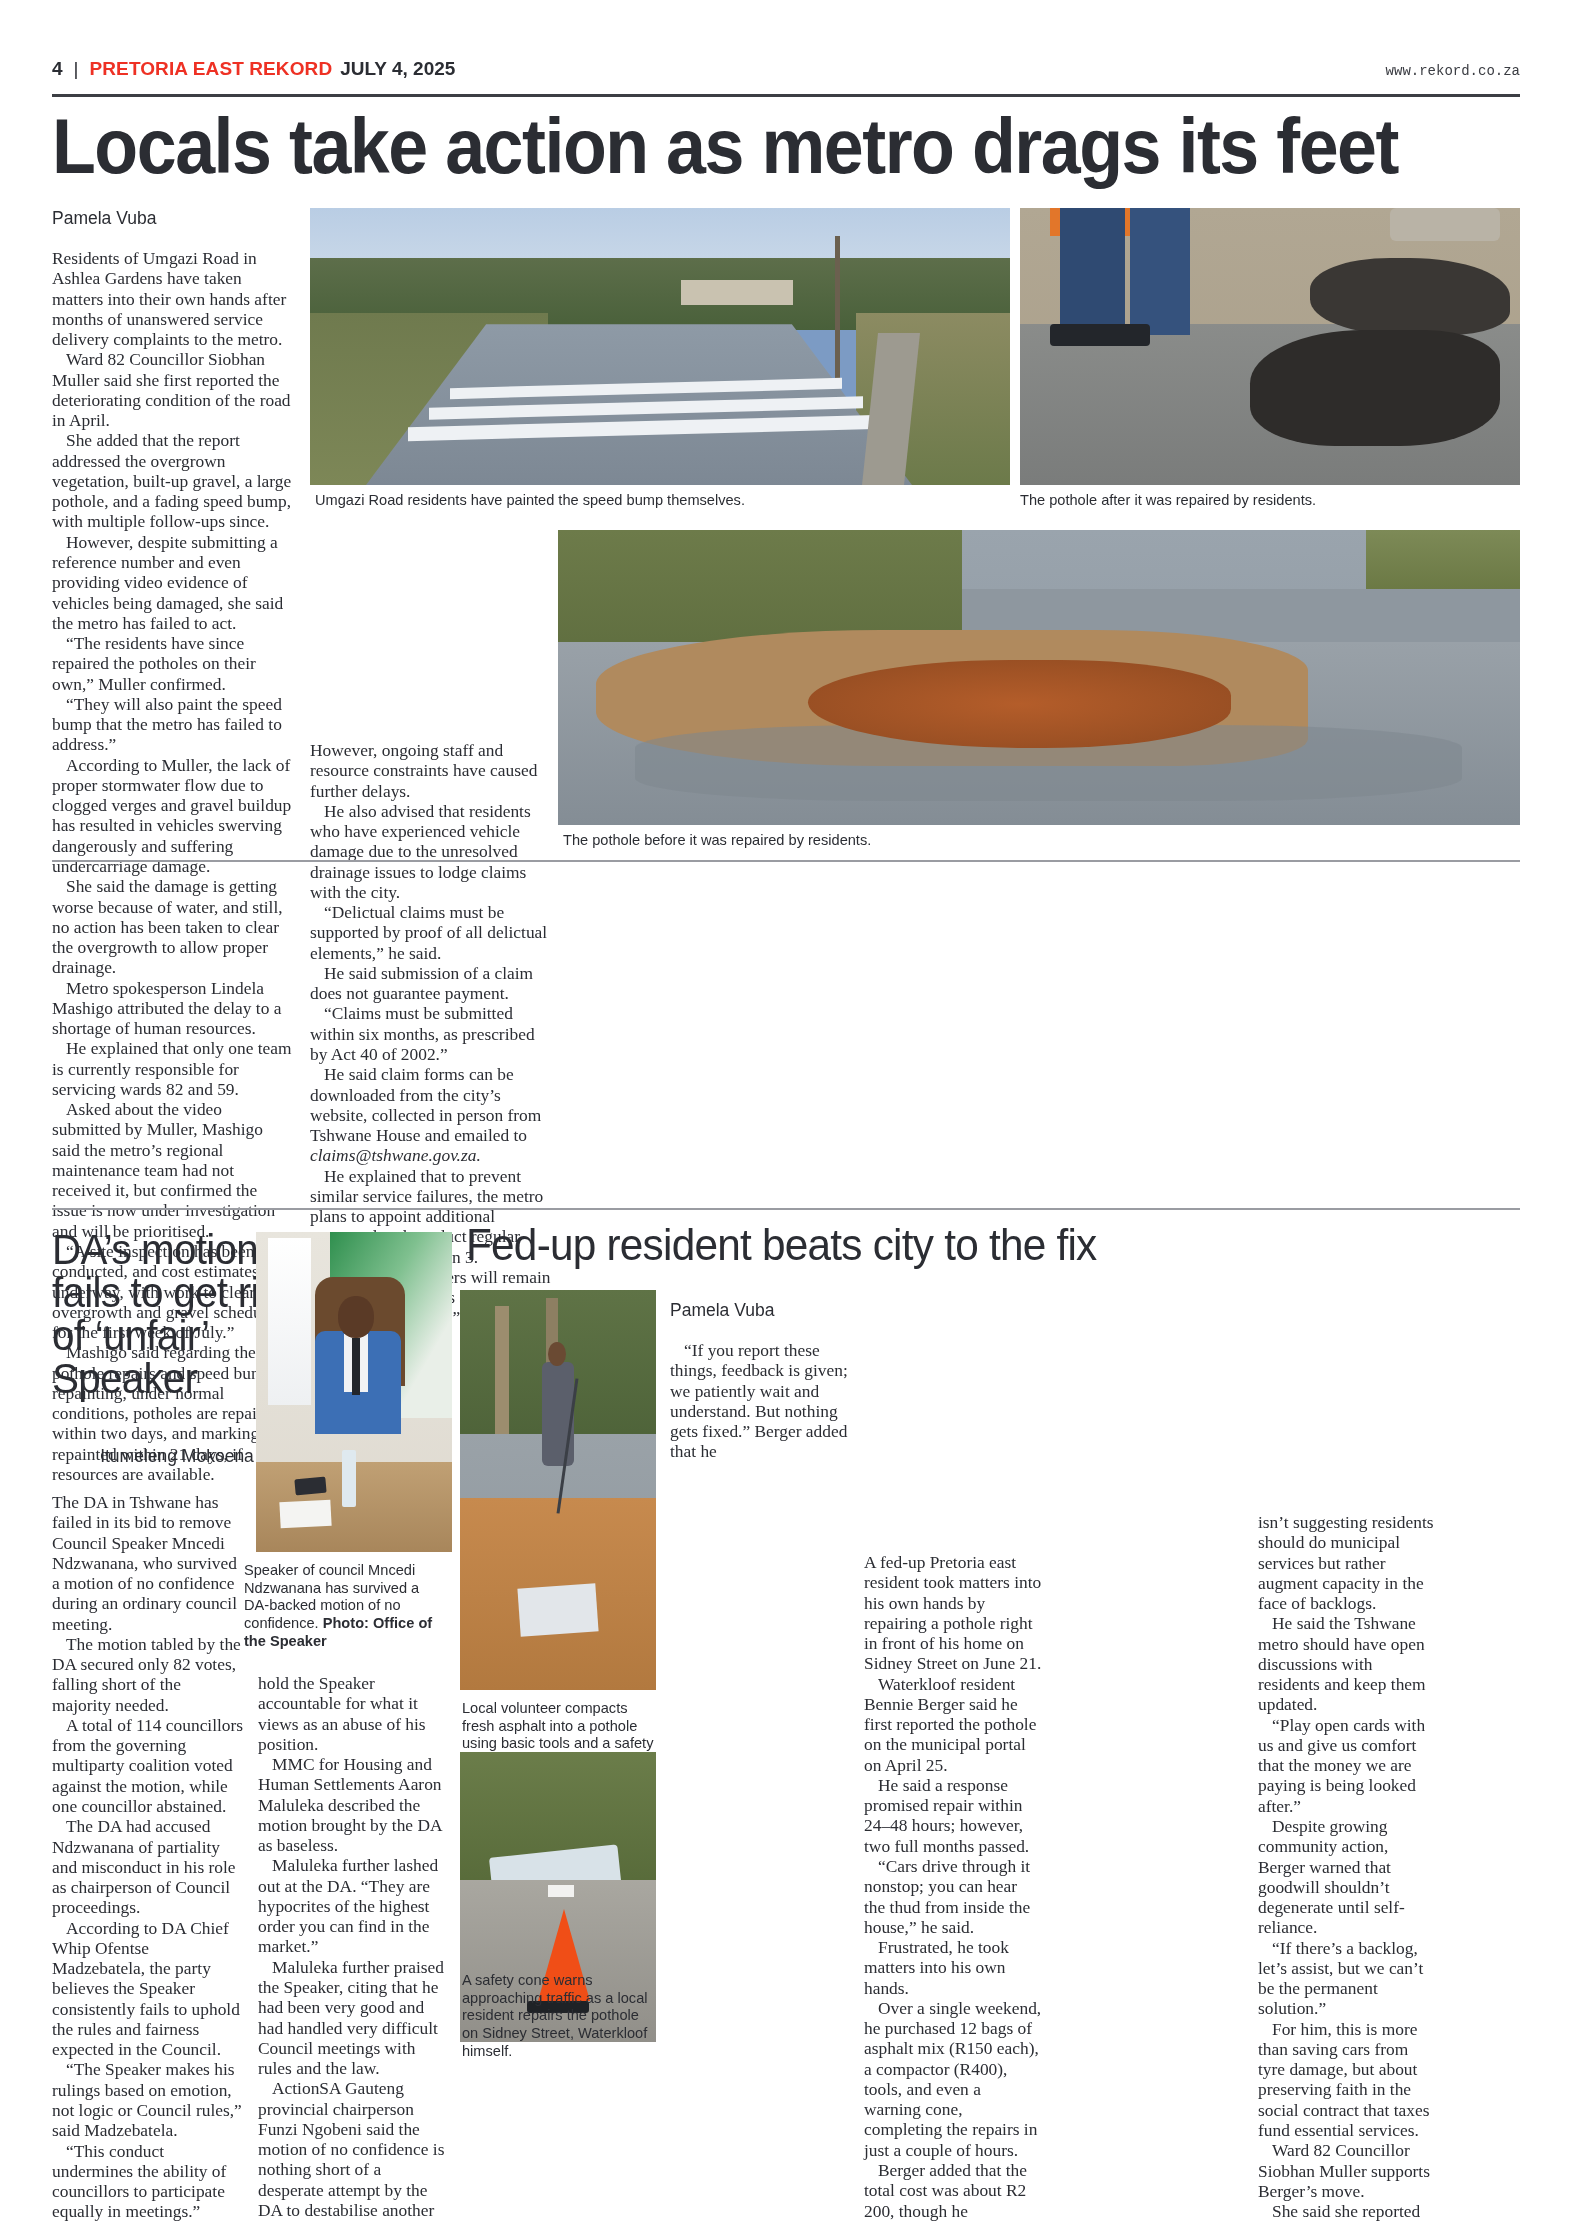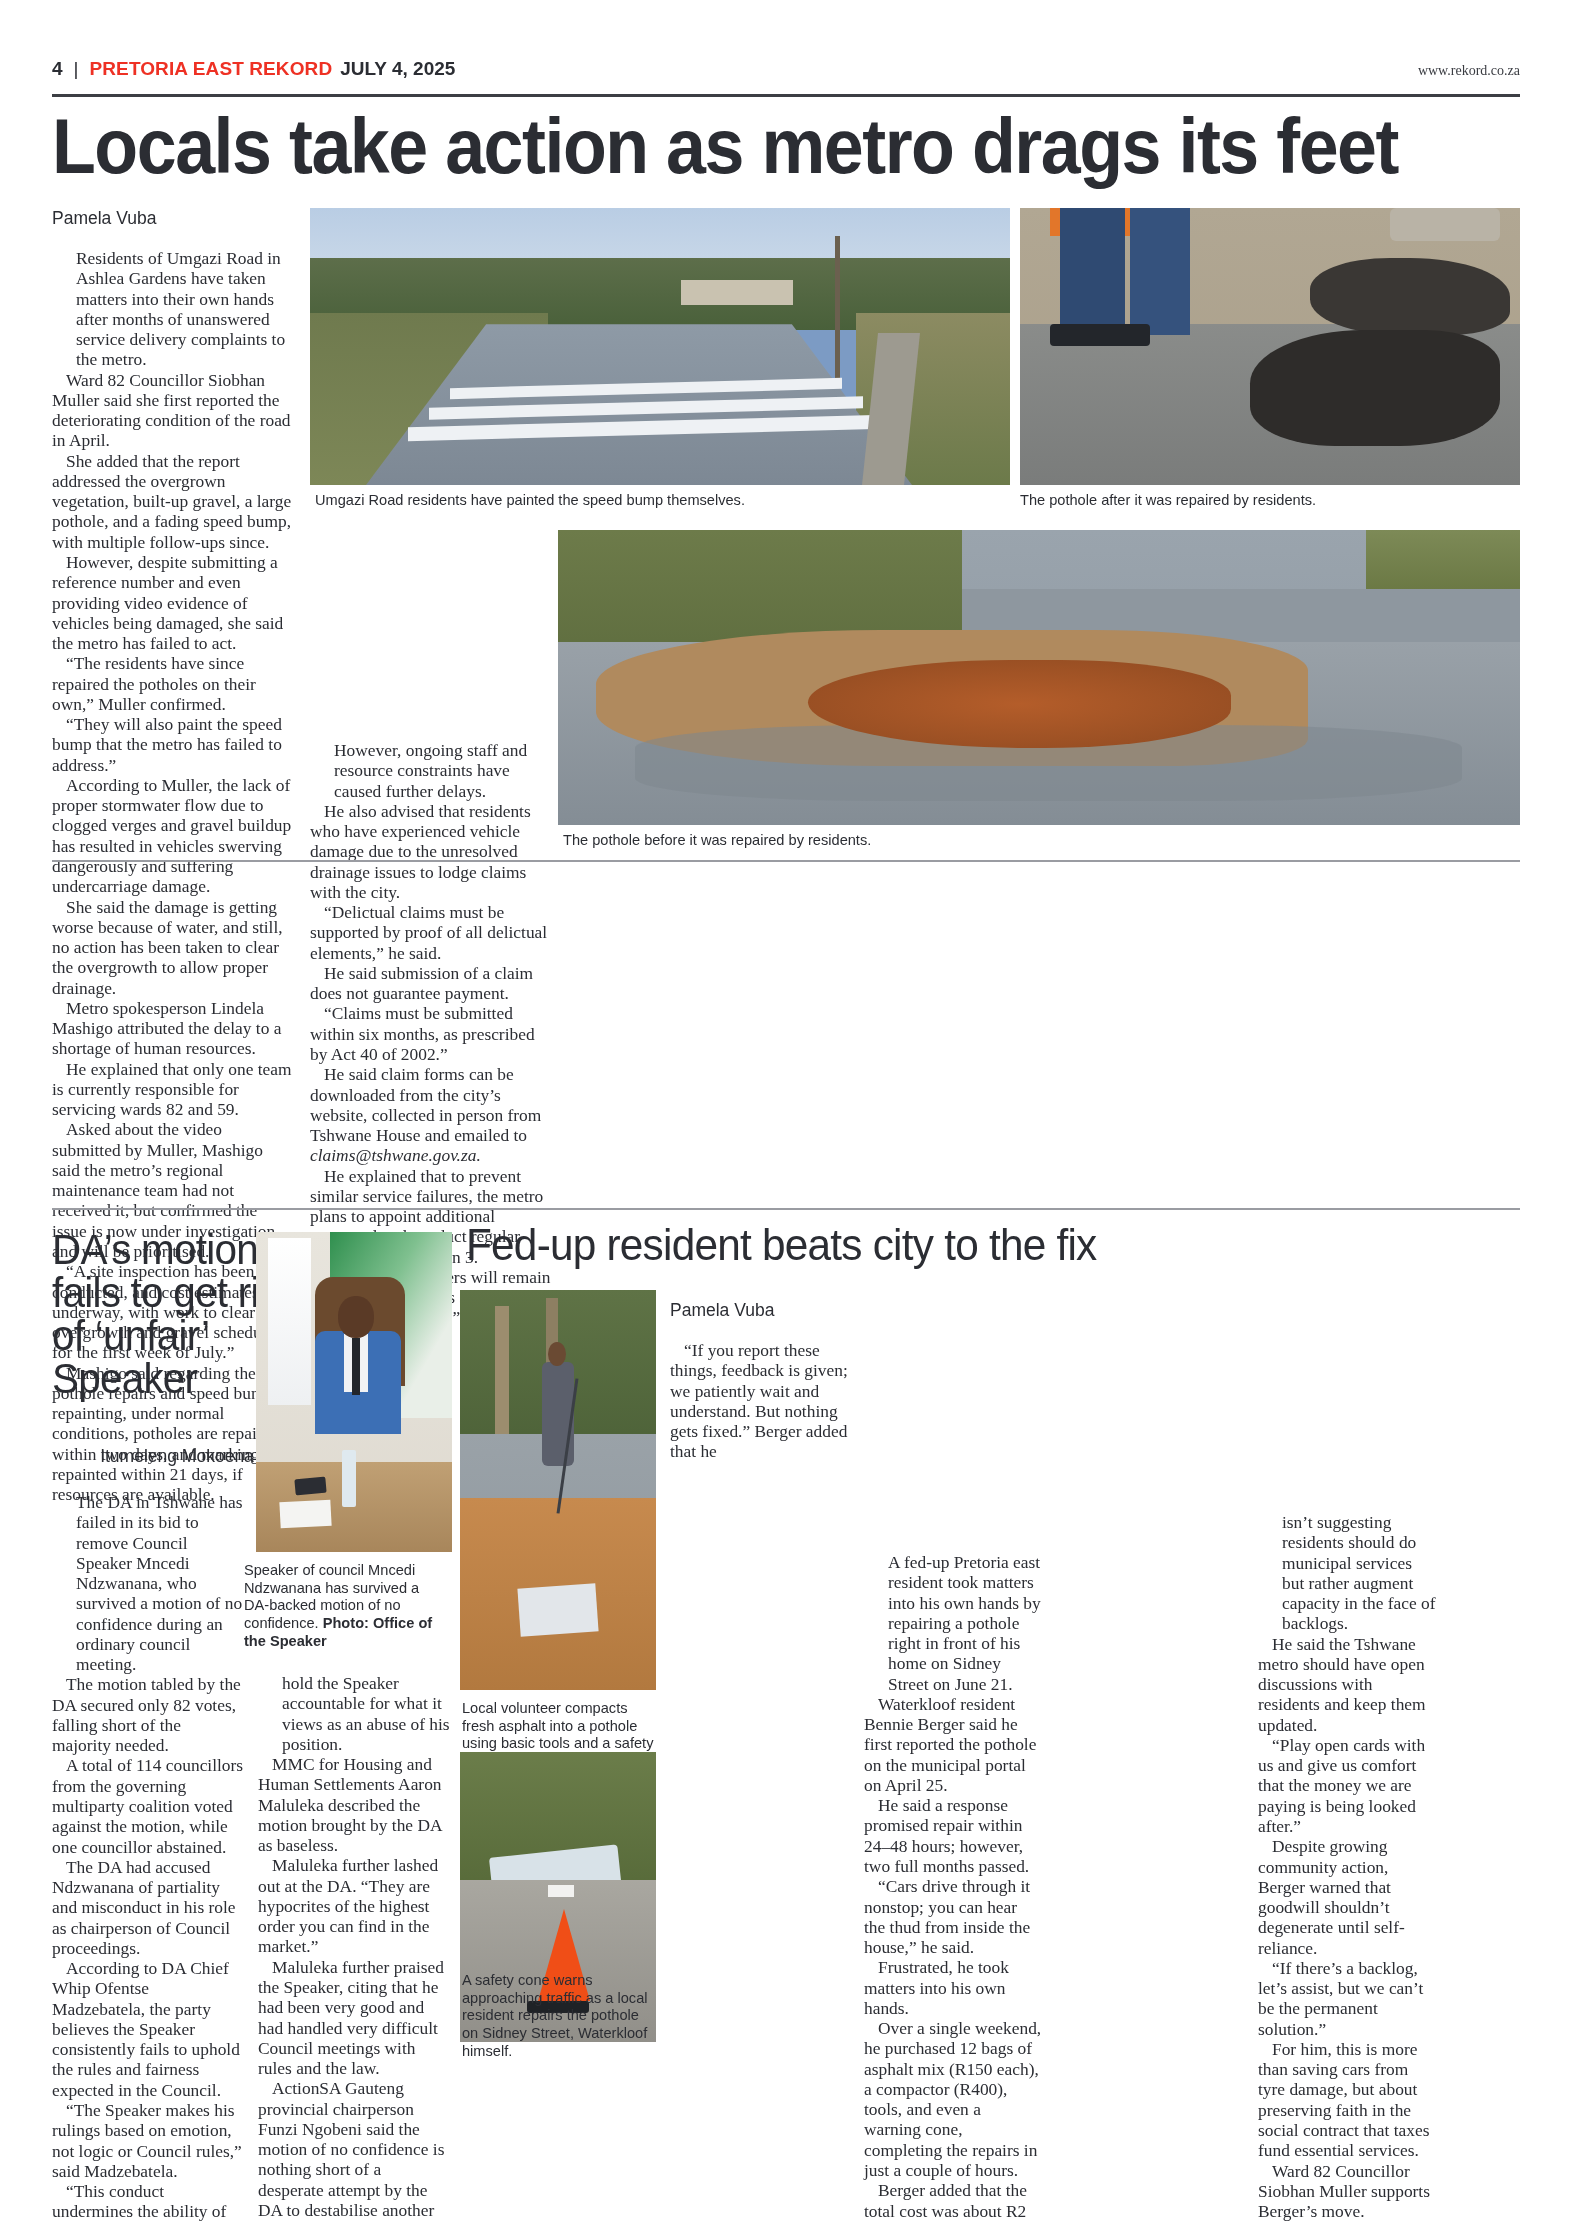--- a/index.html
+++ b/index.html
@@ -35,21 +35,21 @@
     font-size: 19px; font-weight: 400; color: #2b2d33; margin: 0 11px;
   }
   .mh-brand {
     font-size: 19px; font-weight: 700; color: #ee3124; letter-spacing: .1px;
   }
   .mh-date {
     font-size: 19px; font-weight: 700; color: #2b2d33; margin-left: 8px;
   }
   .mh-url {
     margin-left: auto;
-    font-family: Liberation Serif, serif;
+    font-family: Liberation Mono, monospace;
     font-size: 14px; font-weight: 400; color: #3a3c42;
   }
   .rule-top {
     position: absolute; left: 52px; top: 94px; width: 1468px;
     height: 3px; background: #3c3e44;
   }
 
   
   .headline-main {
     position: absolute; left: 52px; top: 108px; width: 1468px;
@@ -73,21 +73,21 @@
     letter-spacing: 0px;
   }
   .bodytext {
     font-family: "Liberation Serif", serif;
     font-size: 17.4px;
     line-height: 1.165;
     color: #2b2d33;
     text-align: left;
   }
   .bodytext p { margin: 0; text-indent: 14px; }
-  .bodytext p.first { text-indent: 0; margin-left: 24px; }
+  .bodytext p.first { text-indent: 0; }
   .bodytext p em { font-style: italic; }
 
   #a1-col1 {
     position: absolute; left: 52px; top: 208px; width: 242px;
   }
   #a1-col1 .byline { margin-bottom: 19px; }
   #a1-col2 {
     position: absolute; left: 310px; top: 740px; width: 242px;
   }
 

